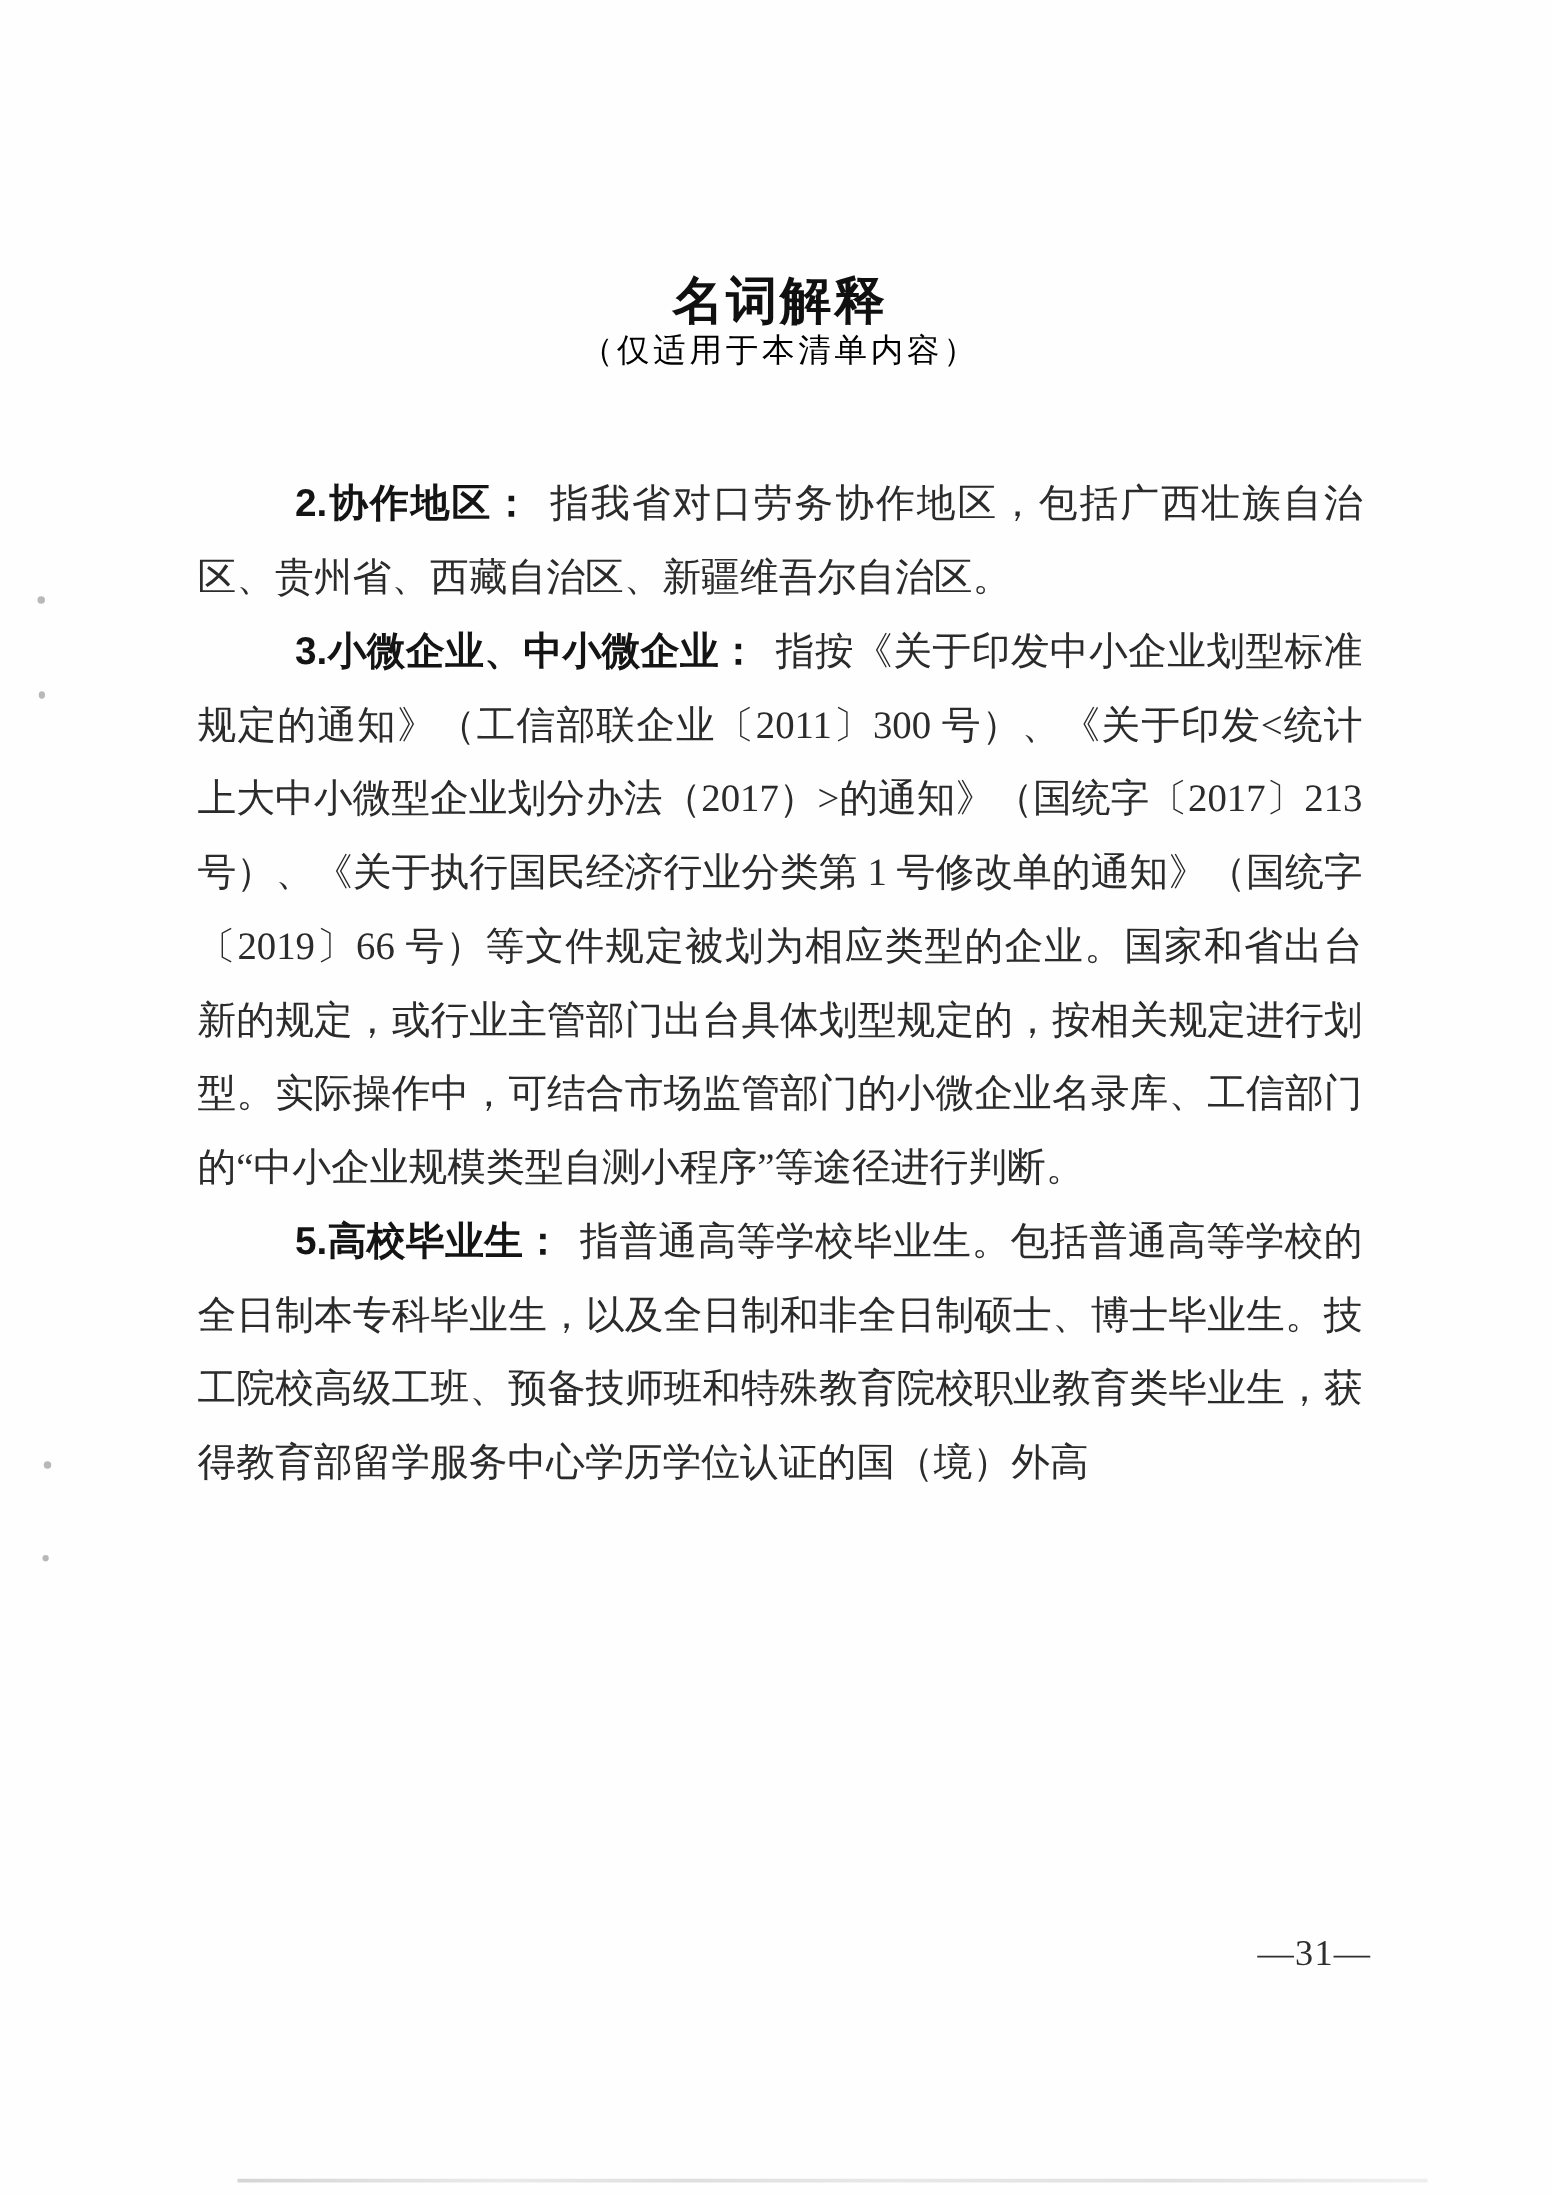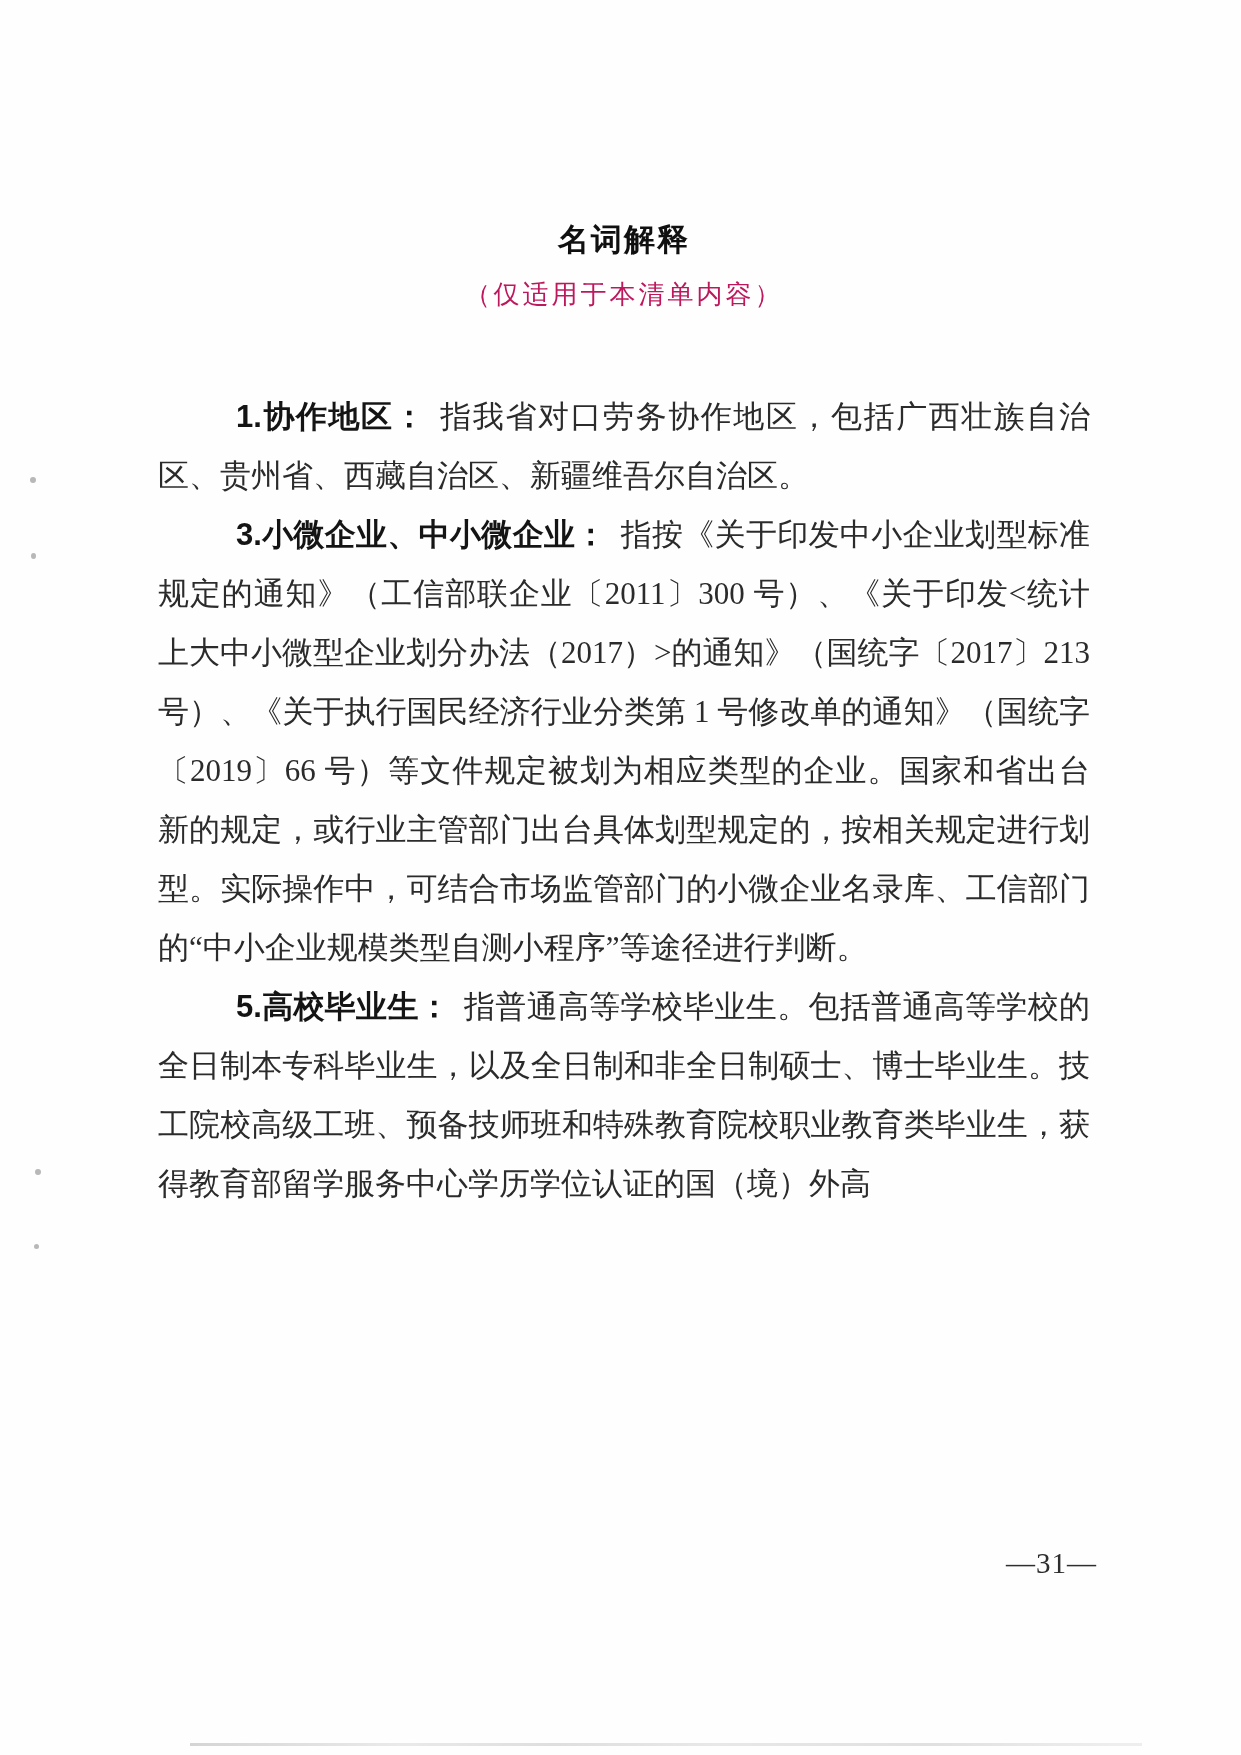--- a/index.html
+++ b/index.html
@@ -16,34 +16,33 @@
     font-family: "Liberation Serif", "DejaVu Serif", serif;
     color: #262626;
   }
   .col {
     width: 932px;
     margin-left: 158px;
   }
   .title {
     margin: 0;
     padding-top: 215px;
-    font-size: 31px;
+    font-size: 41px;
     line-height: 50px;
     font-weight: 700;
     letter-spacing: 2px;
     text-align: center;
     color: #101010;
   }
   .subtitle {
-    margin-top: 14px;
     font-size: 26px;
     line-height: 32px;
     letter-spacing: 3px;
     text-align: center;
-    color: #be185d;
+    color: #000000;
   }
   .content {
     margin-top: 76px;
     font-size: 31px;
     line-height: 59px;
     text-align: justify;
     color: #2b2b2b;
   }
   .content p {
     margin: 0;
@@ -92,21 +91,21 @@
   <div class="speck s1"></div>
   <div class="speck s2"></div>
   <div class="speck s3"></div>
   <div class="speck s4"></div>
 
   <div class="col">
     <h1 class="title">名词解释</h1>
     <div class="subtitle">（仅适用于本清单内容）</div>
 
     <div class="content">
-      <p><span class="term">1.协作地区：</span><span class="def-text">指我省对口劳务协作地区，包括广西壮族自治区、贵州省、西藏自治区、新疆维吾尔自治区。</span></p>
+      <p><span class="term">2.协作地区：</span><span class="def-text">指我省对口劳务协作地区，包括广西壮族自治区、贵州省、西藏自治区、新疆维吾尔自治区。</span></p>
       <p><span class="term">3.小微企业、中小微企业：</span><span class="def-text">指按《关于印发中小企业划型标准规定的通知》（工信部联企业〔2011〕300 号）、《关于印发&lt;统计上大中小微型企业划分办法（2017）&gt;的通知》（国统字〔2017〕213 号）、《关于执行国民经济行业分类第 1 号修改单的通知》（国统字〔2019〕66 号）等文件规定被划为相应类型的企业。国家和省出台新的规定，或行业主管部门出台具体划型规定的，按相关规定进行划型。实际操作中，可结合市场监管部门的小微企业名录库、工信部门的“中小企业规模类型自测小程序”等途径进行判断。</span></p>
       <p><span class="term">5.高校毕业生：</span><span class="def-text">指普通高等学校毕业生。包括普通高等学校的全日制本专科毕业生，以及全日制和非全日制硕士、博士毕业生。技工院校高级工班、预备技师班和特殊教育院校职业教育类毕业生，获得教育部留学服务中心学历学位认证的国（境）外高</span></p>
     </div>
   </div>
 
   <div class="page-number">—31—</div>
 
   <div class="bottom-edge"></div>
 
 </div>

